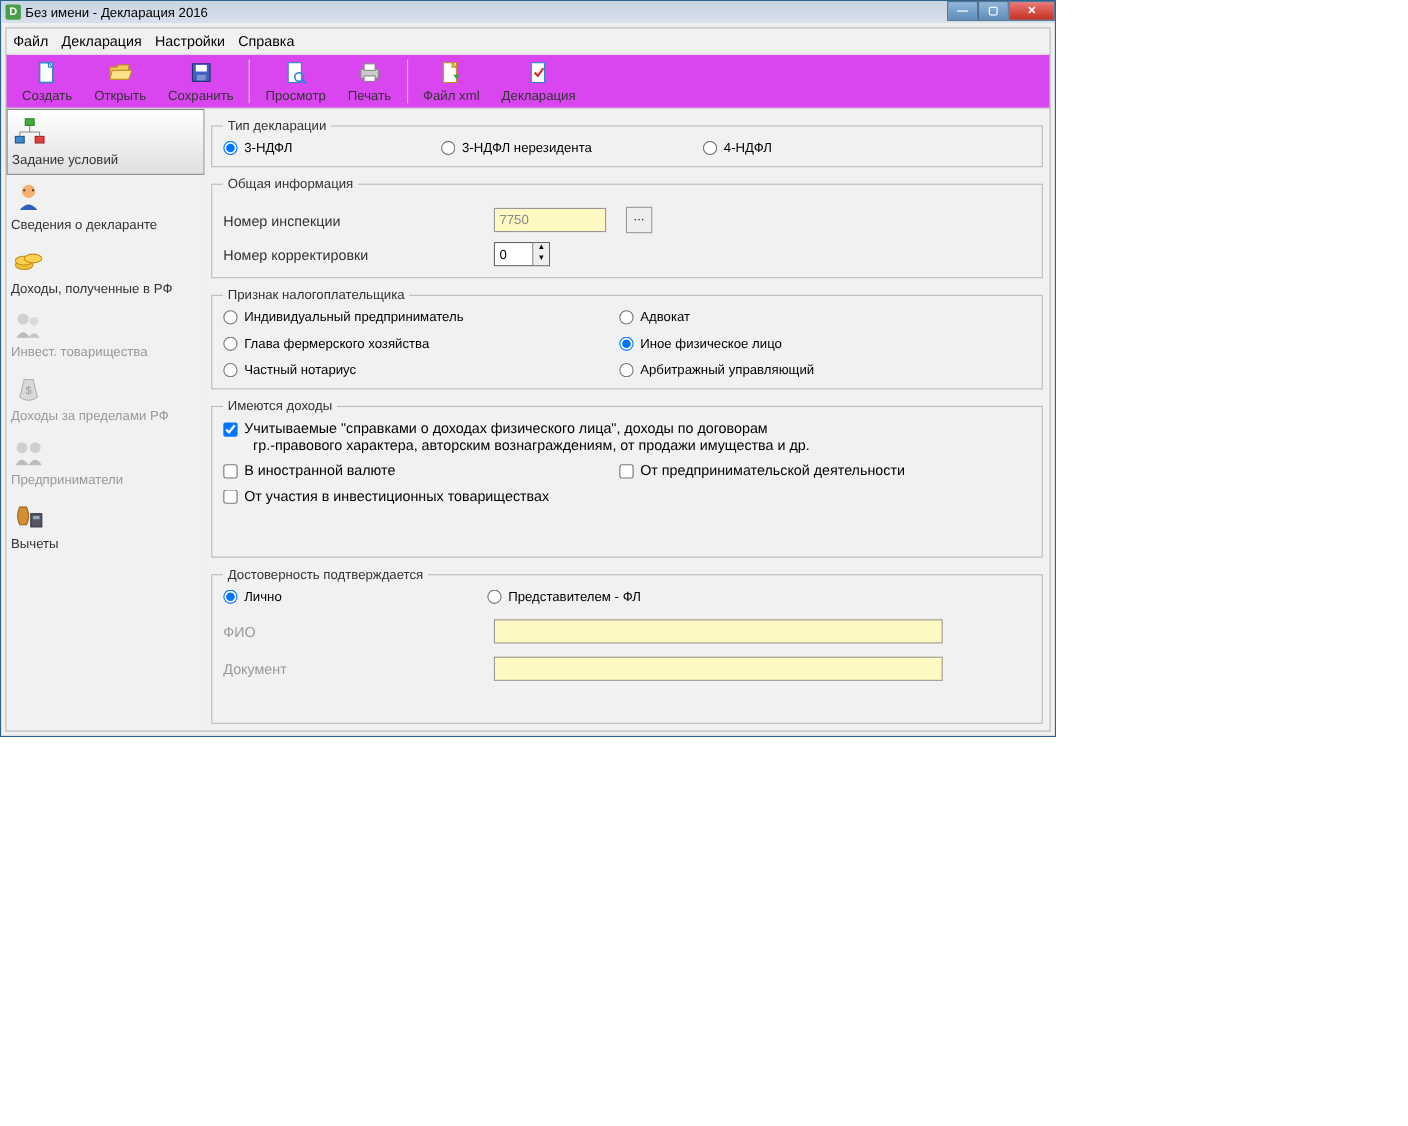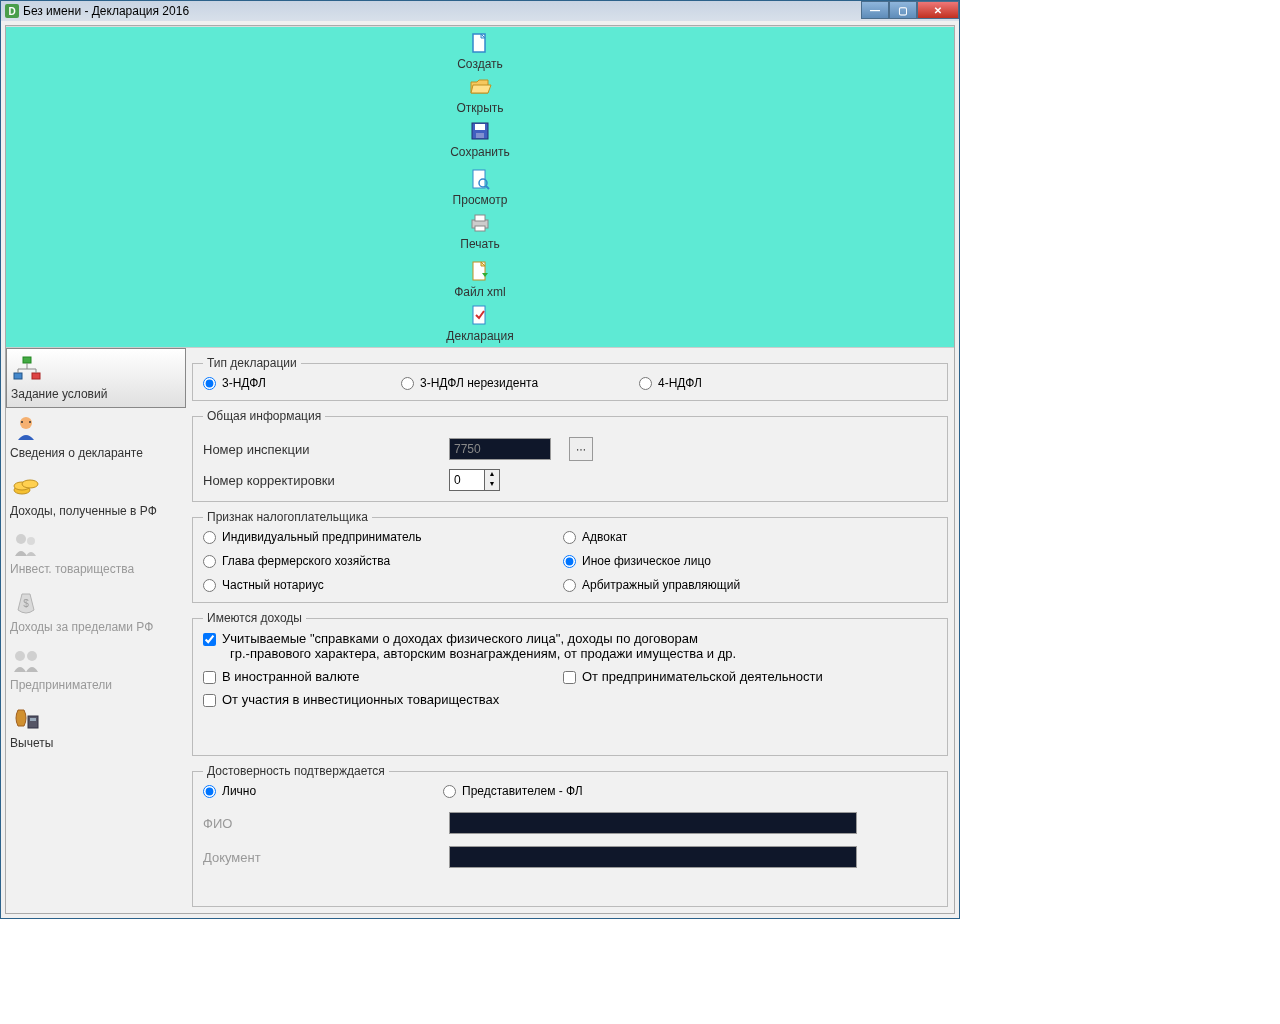--- a/index.html
+++ b/index.html
@@ -15,21 +15,21 @@
 .win-min { background: linear-gradient(to bottom, #8fb6dc, #5e8cb9); }
 .win-max { background: linear-gradient(to bottom, #8fb6dc, #5e8cb9); }
 .win-close { background: linear-gradient(to bottom, #e77, #c03020); width: 42px; }
 .win-btn-glyph { color: #fff; font-size: 10px; font-weight: bold; }
 
 .window-inner { margin: 4px; border: 1px solid #aaa; background: #f1f1f1; }
 
 .menubar { display: flex; padding: 4px 6px; background: #f1f1f1; font-size: 13px; }
 .menu-item { margin-right: 12px; cursor: default; }
 
-.toolbar { display: flex; padding: 2px 4px; background: #5eead4; border-top: 1px solid #ddd; flex-direction: column; }
+.toolbar { display: flex; padding: 2px 4px; background: #d946ef; border-top: 1px solid #ddd; }
 .tool-btn { display: flex; flex-direction: column; align-items: center; padding: 2px 10px; cursor: default; min-width: 56px; }
 .tool-icon { width: 24px; height: 24px; margin-bottom: 2px; }
 .tool-label { font-size: 12px; color: #333; }
 .tool-sep { width: 1px; background: #ccc; margin: 2px 4px; }
 
 .content { display: flex; border-top: 1px solid #ccc; }
 
 .sidebar { width: 180px; background: #f1f1f1; display: flex; flex-direction: column; }
 .side-btn { display: flex; flex-direction: column; align-items: flex-start; padding: 6px 4px; cursor: default; }
 .side-btn.active { border: 1px solid #888; background: linear-gradient(to bottom, #fff, #e0e0e0); margin: 0; }
@@ -42,21 +42,21 @@
 
 fieldset { border: 1px solid #bbb; margin-top: 8px; padding: 6px 10px 10px 10px; }
 legend { font-size: 12px; padding: 0 4px; color: #333; }
 
 .radio-row { display: flex; align-items: center; }
 .radio-item { display: flex; align-items: center; margin-right: 8px; }
 .radio-item input { margin-right: 6px; }
 
 .form-row { display: flex; align-items: center; margin-top: 8px; }
 .form-label { width: 246px; font-size: 13px; color: #333; }
-.text-input { width: 102px; height: 22px; border: 1px solid #999; background: #0f172a; padding: 2px 4px; color: #888; font-size: 12px; }
+.text-input { width: 102px; height: 22px; border: 1px solid #999; background: #fef9c3; padding: 2px 4px; color: #888; font-size: 12px; }
 .text-input.wide { width: 408px; color: #333; }
 .spin { width: 36px; height: 22px; border: 1px solid #666; background: #fff; padding: 2px 4px; font-size: 12px; }
 .spin-wrap { display: flex; align-items: center; }
 .spin-btns { display: flex; flex-direction: column; border: 1px solid #666; border-left: none; }
 .spin-btn { width: 14px; height: 10px; background: #eee; font-size: 7px; text-align: center; line-height: 8px; cursor: default; }
 .lookup-btn { width: 24px; height: 24px; border: 1px solid #999; background: #eee; margin-left: 18px; display: flex; align-items: center; justify-content: center; font-size: 10px; cursor: default; }
 
 .tax-grid { display: grid; grid-template-columns: 360px 1fr; row-gap: 10px; }
 .tax-item { display: flex; align-items: center; }
 .tax-item input { margin-right: 6px; }
@@ -90,20 +90,26 @@
           <span class="win-btn-glyph">▢</span>
         </div>
       <div class="win-btn win-close">
           <span class="win-btn-glyph">✕</span>
         </div>
     </div>
   </div>
 
   <div class="window-inner">
 
+  <div class="menubar">
+    <span class="menu-item">Файл</span>
+    <span class="menu-item">Декларация</span>
+    <span class="menu-item">Настройки</span>
+    <span class="menu-item">Справка</span>
+  </div>
 
   <div class="toolbar">
     <div class="tool-btn">
       <svg class="tool-icon" viewBox="0 0 24 24">
             <rect x="5" y="3" width="12" height="18" fill="#fff" stroke="#3388cc" stroke-width="1.5"></rect>
             <path d="M13 3 L17 7 L13 7 Z" fill="#cde6f7" stroke="#3388cc"></path>
           </svg>
       <span class="tool-label">Создать</span>
     </div>
     <div class="tool-btn">

